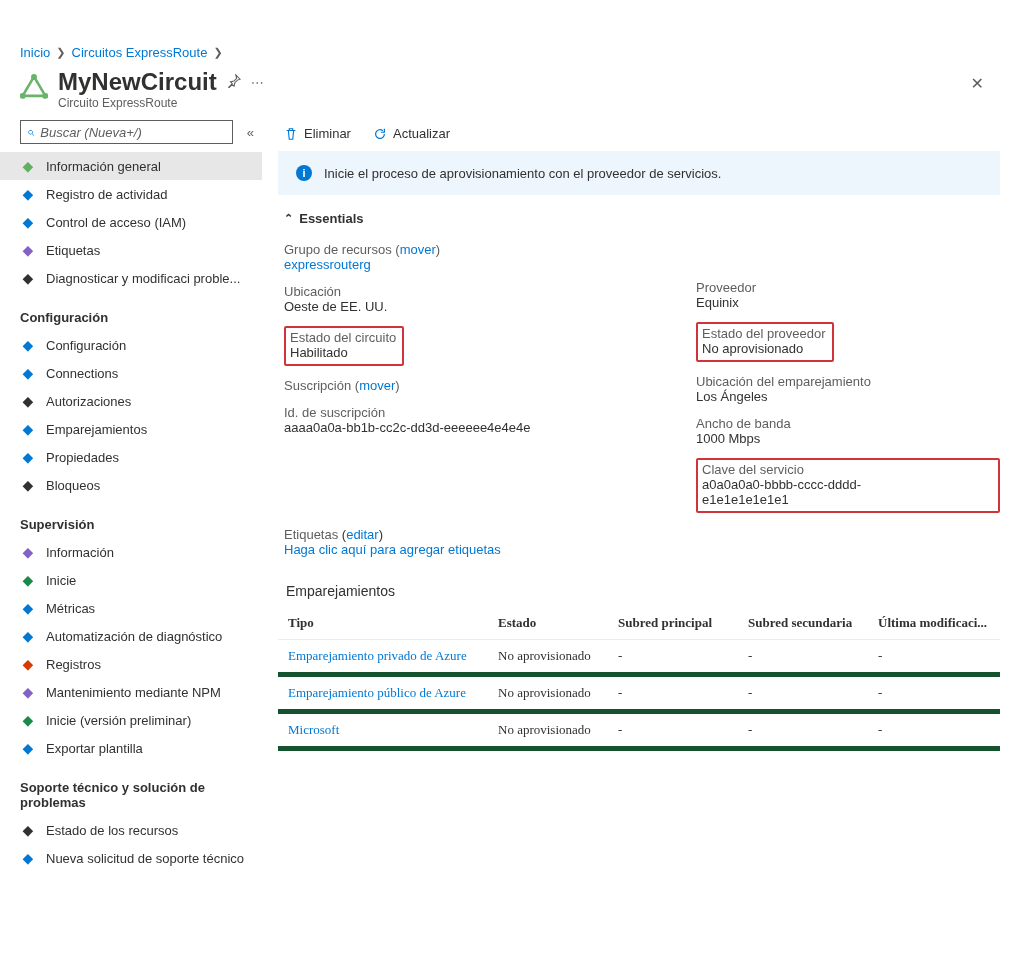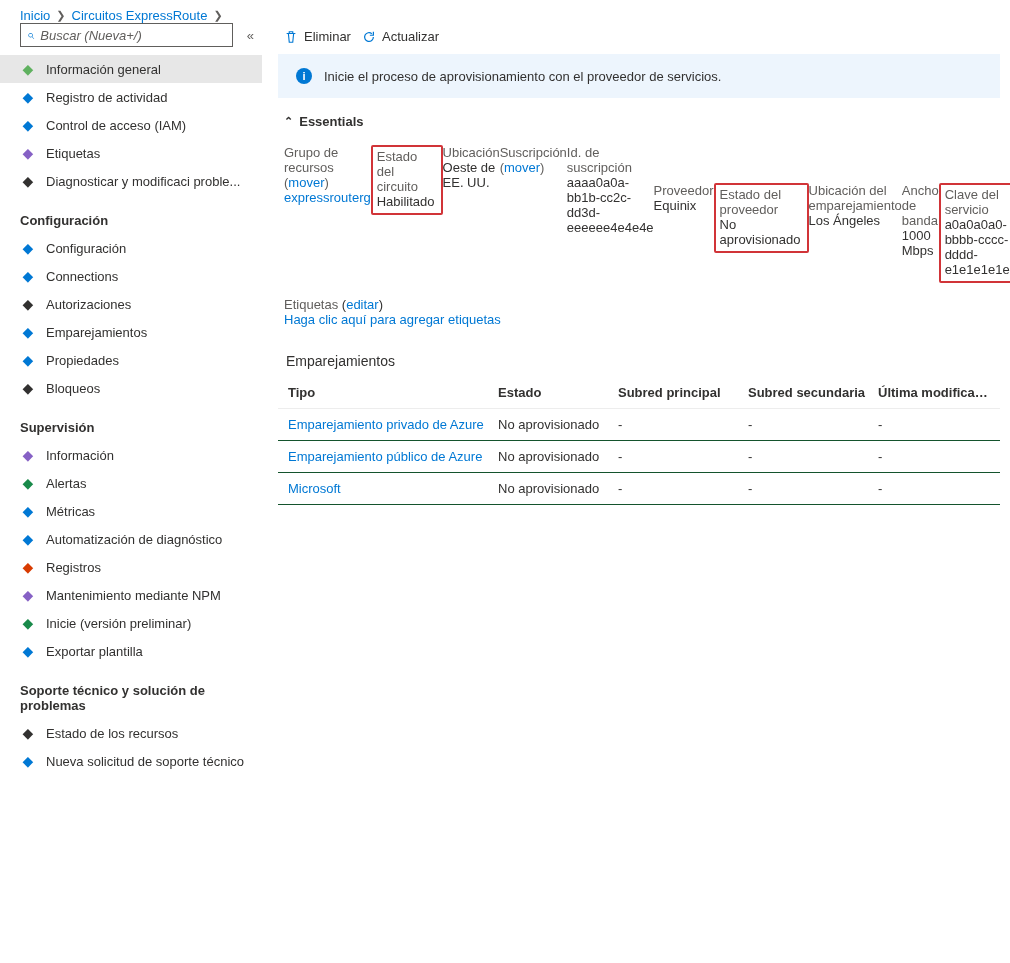--- a/index.html
+++ b/index.html
@@ -9,20 +9,21 @@
     font-size: 13px;
     color: #323130;
     background: #fff;
   }
   a { color: #0078d4; text-decoration: none; cursor: pointer; }
   .page { width: 1010px; min-height: 963px; position: relative; }
   
   .breadcrumb {
     display: flex; align-items: center; padding: 8px 20px 0 20px; font-size: 13px;
     color: #0078d4;
+    margin-top: 37px;
   }
   
   .header { display: flex; align-items: flex-start; padding: 8px 20px 10px 20px; }
   .circuit-icon {
     width: 28px; height: 28px; margin-right: 10px; margin-top: 6px;
   }
   .title-block { flex: 0 0 auto; }
   .title-row { display: flex; align-items: center; }
   .title-text { font-size: 24px; font-weight: 600; color: #323130; }
   .pin-icon, .more-icon { margin-left: 10px; color: #605e5c; cursor: pointer; }
@@ -41,67 +42,88 @@
   .collapse-chevron { margin-left: 14px; color: #605e5c; cursor: pointer; }
   .nav-item {
     display: flex; align-items: center; padding: 6px 10px 6px 20px; cursor: pointer;
     font-size: 13px; color: #323130;
   }
   .nav-item.selected { background: #e7e7e7; }
   .nav-item .nav-icon { width: 16px; height: 16px; margin-right: 10px; display: inline-flex; align-items: center; justify-content: center; font-size: 14px;}
   .nav-section { padding: 18px 20px 6px 20px; font-size: 13px; color: #323130; font-weight: 600; }
   
   .main { flex: 1; padding: 0 10px 20px 16px; min-width: 0; }
-  .toolbar { display: flex; align-items: center; padding: 6px 0 10px 6px; gap: 11px; }
+  .toolbar { display: flex; align-items: center; padding: 6px 0 10px 6px; gap: 22px; }
   .tool-btn { display: flex; align-items: center; cursor: pointer; color: #323130; font-size: 13px; }
   .tool-btn .tool-icon { margin-right: 6px; color: #0078d4; display:inline-flex;}
   .info-banner {
     background: #edf5fd; display: flex; align-items: center; padding: 14px 18px; font-size: 13px; color: #323130;
     margin-bottom: 12px;
   }
   .info-banner .info-icon {
     width: 16px; height: 16px; border-radius: 50%; background: #0078d4; color: #fff; display: flex;
     align-items: center; justify-content: center; font-size: 11px; font-weight: 700; margin-right: 12px;
   }
   .essentials-toggle { display: flex; align-items: center; cursor: pointer; padding: 4px 6px; font-weight: 600; font-size: 13px;}
   .essentials-toggle .chev { margin-right: 6px; font-size: 11px;}
   .essentials-grid { display: flex; padding: 6px 0 0 6px; }
-  .col { display: flex; flex-direction: row; }
+  .col { display: flex; flex-direction: column; }
   .col.left { width: 412px; }
   .col.right { flex: 1; margin-top: 38px; }
   .kv { padding: 6px 0; }
   .kv .k { color: #605e5c; font-size: 13px; }
   .kv .v { font-size: 13px; }
   .highlight-red { border: 2px solid #d13438; border-radius: 2px; padding: 2px 6px 4px 4px; display: inline-block; }
   .tags-row { padding: 8px 0 8px 6px; }
   
   .section-title { padding: 18px 0 8px 8px; font-size: 14px; }
   .table { width: 100%; }
-  .thead, .trow { display: flex; align-items: flex-start; padding: 8px 10px; }
+  .thead, .trow { display: flex; align-items: flex-start; padding: 8px 10px; font-family: Liberation Serif, serif; }
   .thead { font-weight: 600; border-bottom: 1px solid #ededed; }
-  .trow { border-bottom: 1px solid #14532d; }
+  .trow { border-bottom: 5px solid #14532d; }
   .c-type { flex: 0 0 210px; }
   .c-state { flex: 0 0 120px; }
   .c-psub { flex: 0 0 130px; }
   .c-ssub { flex: 0 0 130px; }
   .c-last { flex: 1; min-width: 0; overflow: hidden; text-overflow: ellipsis; white-space: nowrap;}
   .crumb-chev { display:inline-block; font-size:11px; color:#605e5c; margin: 0 6px;}
 </style>
 </head>
 <body>
 
 <div class="page">
 
   <div class="breadcrumb">
     <a>Inicio</a>
     <span class="crumb-chev">❯</span>
     <a>Circuitos ExpressRoute</a>
     <span class="crumb-chev">❯</span>
   </div>
 
+  <div class="header">
+    <svg class="circuit-icon" viewBox="0 0 32 32">
+      <polygon points="16,3 29,25 3,25" fill="none" stroke="#6bb36b" stroke-width="3" stroke-linejoin="round"></polygon>
+      <circle cx="16" cy="3.5" r="3.4" fill="#6bb36b"></circle>
+      <circle cx="29" cy="25" r="3.4" fill="#6bb36b"></circle>
+      <circle cx="3" cy="25" r="3.4" fill="#6bb36b"></circle>
+    </svg>
+    <div class="title-block">
+      <div class="title-row">
+        <span class="title-text">MyNewCircuit</span>
+        <span class="pin-icon">
+          <svg width="14" height="14" viewBox="0 0 16 16">
+              <path d="M10 1l5 5-3 1-3 3-1 4-2-2-4 4 0-1 4-4-2-2 4-1 3-3z" fill="none" stroke="#605e5c" stroke-width="1.2"></path>
+            </svg>
+        </span>
+        <span class="more-icon">⋯</span>
+      </div>
+      <div class="subtitle">Circuito ExpressRoute</div>
+    </div>
+    <div class="close-btn">✕</div>
+  </div>
 
   <div class="body-row">
 
     <div class="sidebar">
       <div class="search-row">
         <div class="search-box">
           <span class="search-glyph">⌕</span>
           <span>Buscar (Nueva+/)</span>
         </div>
         <span class="collapse-chevron">«</span>
@@ -154,21 +176,21 @@
             <span class="nav-icon" style="color:#323130">◆</span>
             <span>Bloqueos</span>
           </div>
           <div class="nav-section">Supervisión</div>
           <div class="nav-item">
             <span class="nav-icon" style="color:#8661c5">◆</span>
             <span>Información</span>
           </div>
           <div class="nav-item">
             <span class="nav-icon" style="color:#198a4a">◆</span>
-            <span>Alertas</span>
+            <span>Inicie</span>
           </div>
           <div class="nav-item">
             <span class="nav-icon" style="color:#0078d4">◆</span>
             <span>Métricas</span>
           </div>
           <div class="nav-item">
             <span class="nav-icon" style="color:#0078d4">◆</span>
             <span>Automatización de diagnóstico</span>
           </div>
           <div class="nav-item">
@@ -229,28 +251,28 @@
         <span>Essentials</span>
       </div>
 
       <div class="essentials-grid">
         <div class="col left">
           <div class="kv">
             <div class="k"><span>Grupo de recursos</span> (<a>mover</a>)</div>
             <div class="v"><a>expressrouterg</a></div>
           </div>
           <div class="kv">
+            <div class="k">Ubicación</div>
+            <div class="v">Oeste de EE. UU.</div>
+          </div>
+          <div class="kv">
             <span class="highlight-red">
               <div class="k">Estado del circuito</div>
               <div class="v">Habilitado</div>
             </span>
-          </div>
-          <div class="kv">
-            <div class="k">Ubicación</div>
-            <div class="v">Oeste de EE. UU.</div>
           </div>
           <div class="kv">
             <div class="k"><span>Suscripción</span> (<a>mover</a>)</div>
           </div>
           <div class="kv">
             <div class="k">Id. de suscripción</div>
             <div class="v">aaaa0a0a-bb1b-cc2c-dd3d-eeeeee4e4e4e</div>
           </div>
         </div>
         <div class="col right">

